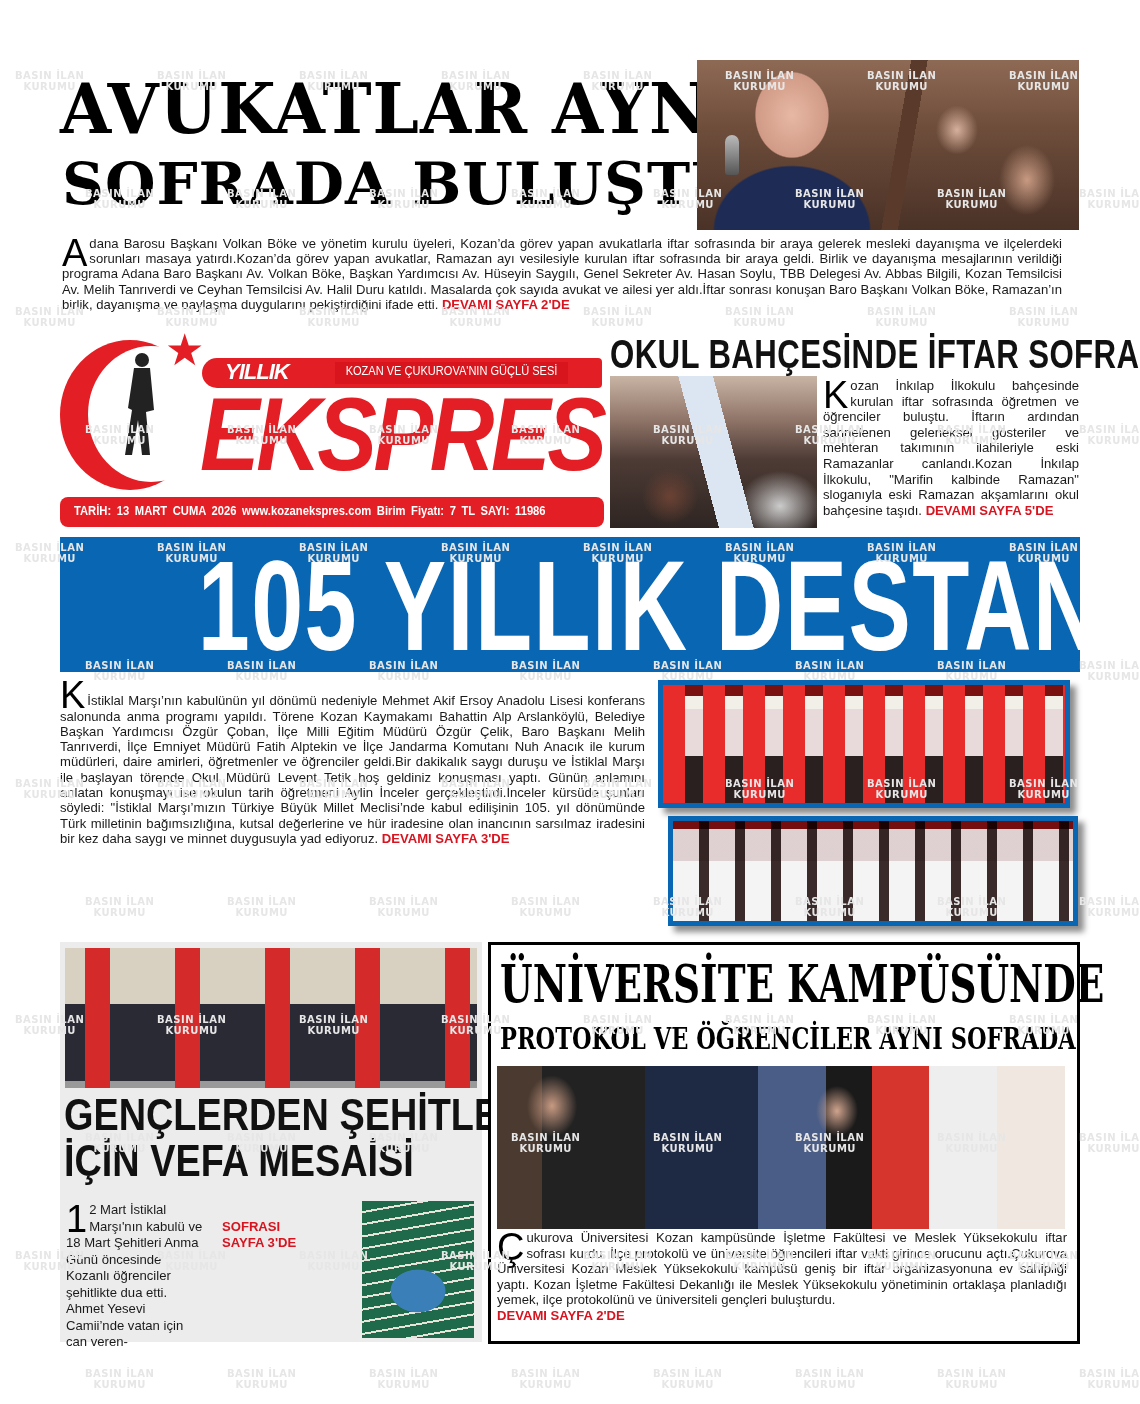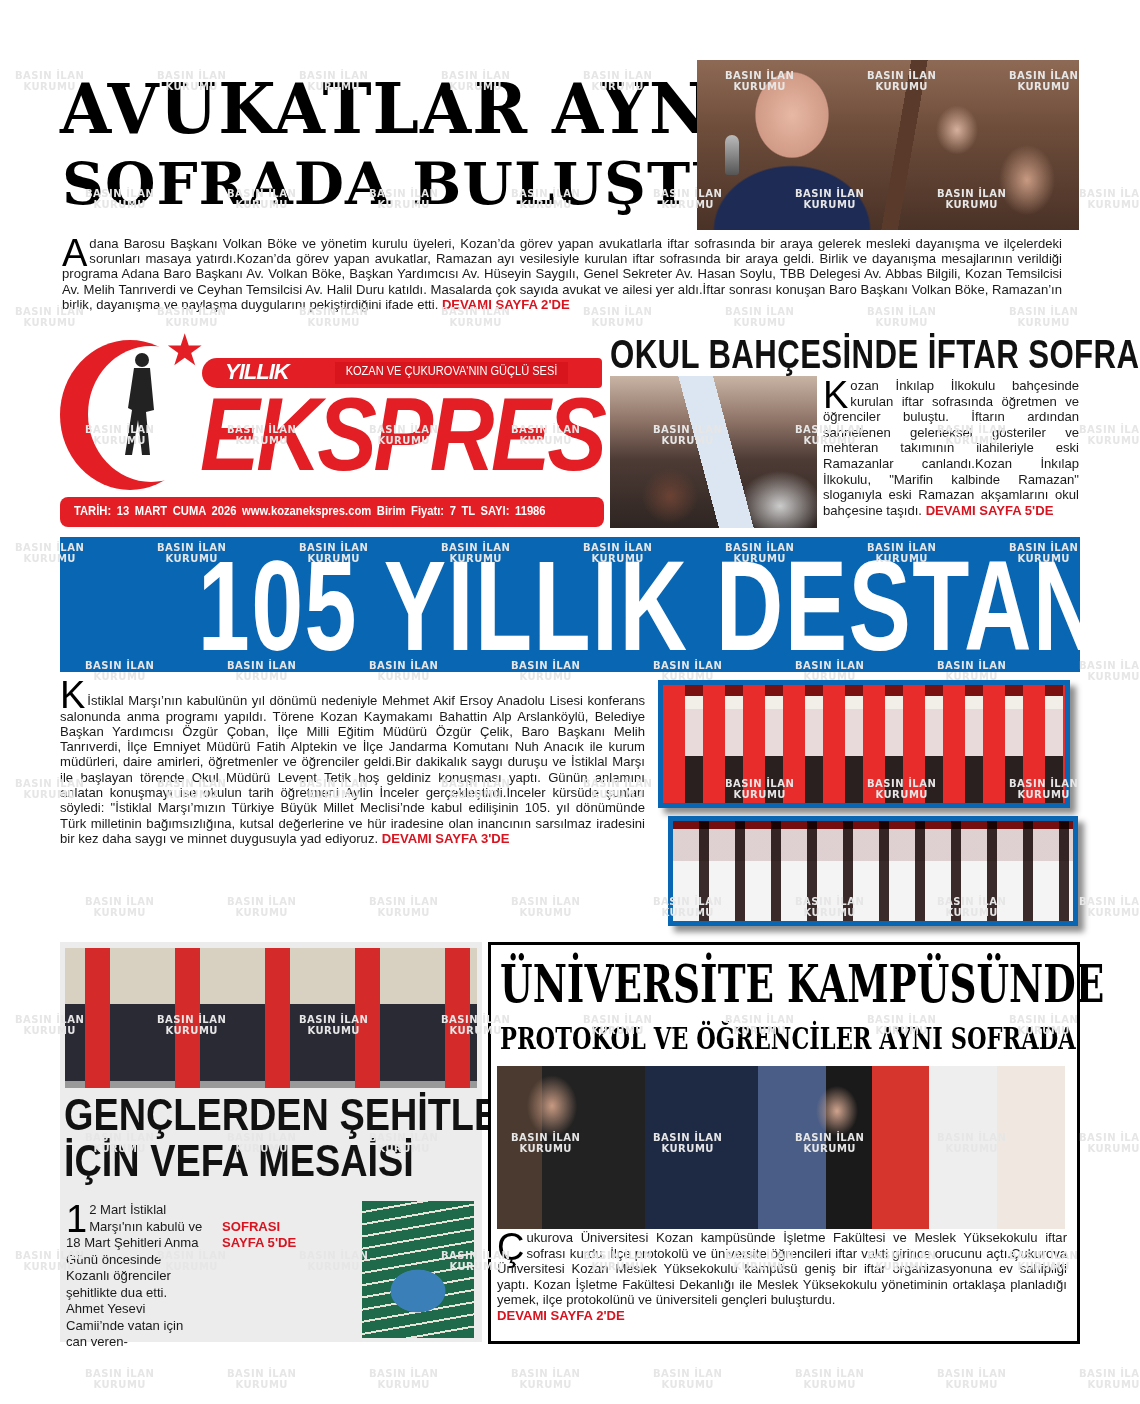--- a/index.html
+++ b/index.html
@@ -161,21 +161,21 @@
 <div id="genc-head" class="abs">
   <div>GENÇLERDEN ŞEHİTLER</div>
   <div>İÇİN VEFA MESAİSİ</div>
 </div>
 <div id="genc-col1" class="abs body-text">
   <span class="dropcap">1</span><span>2 Mart İstiklal Marşı'nın kabulü ve 18 Mart Şehitleri Anma Günü öncesinde Kozanlı öğrenciler şehitlikte dua etti. Ahmet Yesevi Camii’nde vatan için can veren-</span>
 </div>
 <div id="genc-col2" class="abs body-text">
   <br>
   <span class="more">SOFRASI</span><br>
-  <span class="more">SAYFA 5'DE</span>
+  <span class="more">SAYFA 3'DE</span>
 </div>
 <div id="photo-cami" class="photo"></div>
 
 <div id="uni-box" class="abs"></div>
 <div id="uni-h1" class="abs">ÜNİVERSİTE KAMPÜSÜNDE</div>
 <div id="uni-h2" class="abs">PROTOKOL VE ÖĞRENCİLER AYNI SOFRADA</div>
 <div id="photo-uni" class="photo"></div>
 <div id="uni-text" class="abs body-text">
   <span class="dropcap">Ç</span><span>ukurova Üniversitesi Kozan kampüsünde İşletme Fakültesi ve Meslek Yüksekokulu iftar sofrası kurdu. İlçe protokolü ve üniversite öğrencileri iftar vakti girince orucunu açtı.Çukurova Üniversitesi Kozan Meslek Yüksekokulu kampüsü geniş bir iftar organizasyonuna ev sahipliği yaptı. Kozan İşletme Fakültesi Dekanlığı ile Meslek Yüksekokulu yönetiminin ortaklaşa planladığı yemek, ilçe protokolünü ve üniversiteli gençleri buluşturdu.</span><br>
   <span class="more">DEVAMI SAYFA 2'DE</span>

